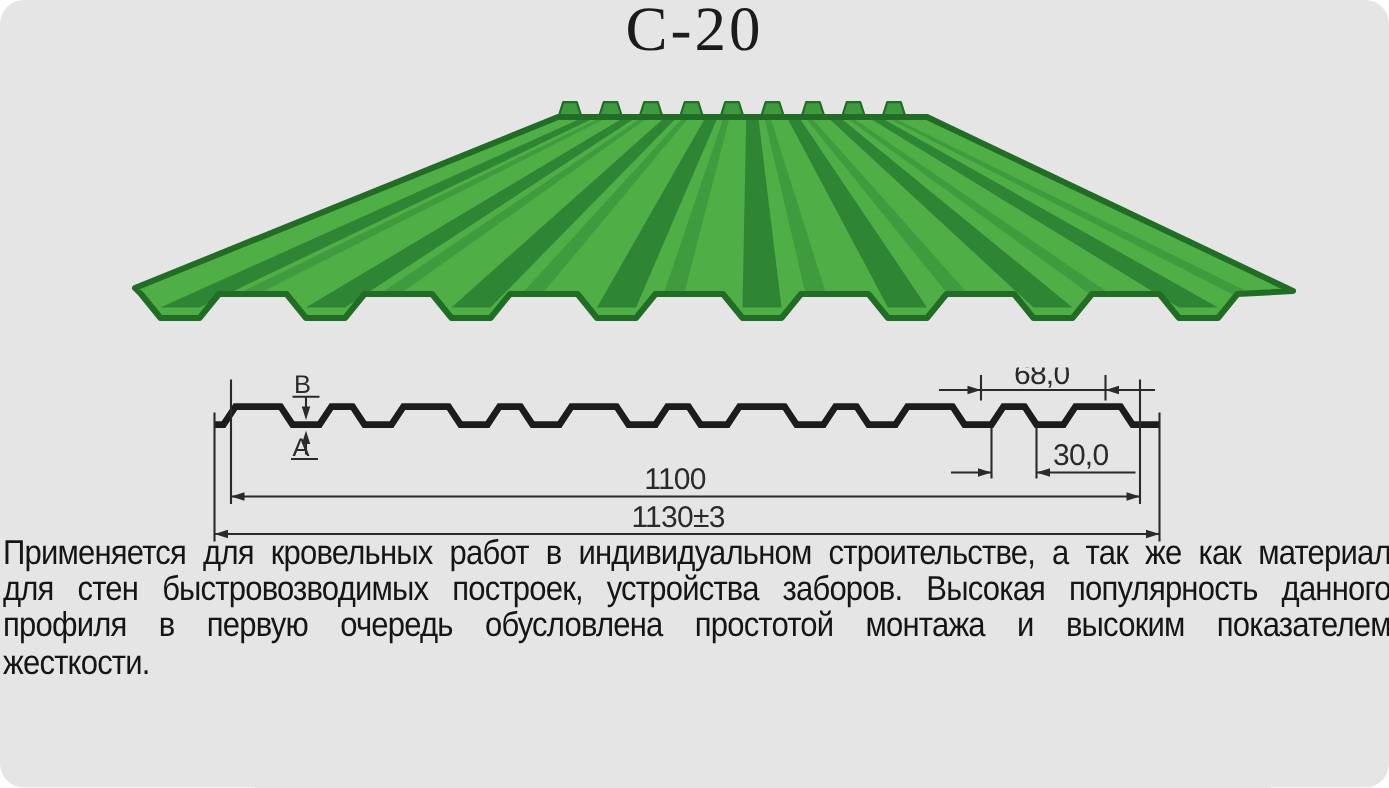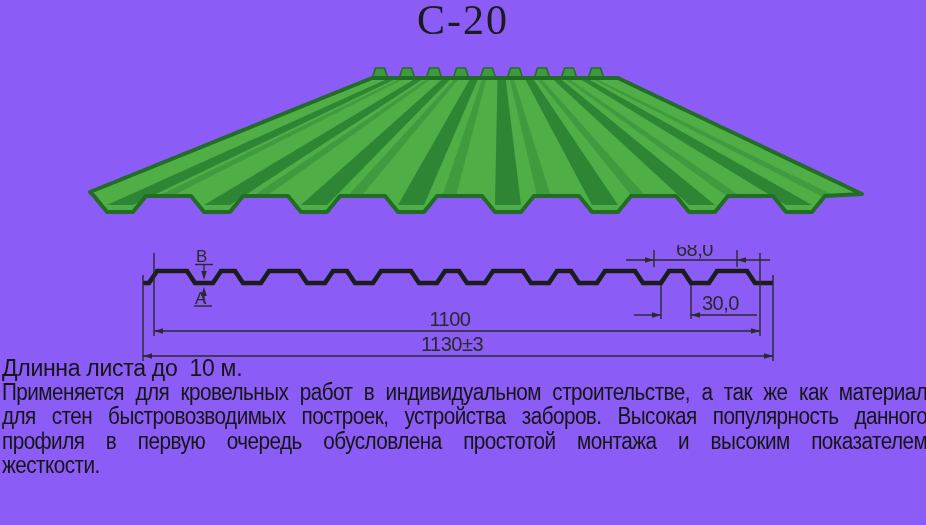--- a/index.html
+++ b/index.html
@@ -1,18 +1,18 @@
 <!DOCTYPE html>
 <html><head>
 <meta charset="utf-8">
 <style>
   html,body{margin:0;padding:0;background:#ffffff;}
   .stage{
-    position:relative;width:926px;height:525px;background:#8b5cf6;
-    overflow:hidden;font-family:"Liberation Sans",sans-serif;color:#111;
+    position:relative;width:926px;height:525px;background:#e5e5e5;
+    overflow:hidden;font-family:"Liberation Sans",sans-serif;color:#111;border-radius:16px;
   }
   .title{
     position:absolute;top:-4px;left:0;width:926px;height:52px;
     text-align:center;font-family:"Liberation Serif","DejaVu Serif",serif;
     font-size:42px;font-weight:500;letter-spacing:2px;color:#1b1b1b;
   }
   .sheet-svg{position:absolute;top:55px;left:0;}
   .drawing-svg{position:absolute;top:245px;left:0;}
   .dimtext{
     font-family:"Liberation Sans",sans-serif;font-size:20px;
@@ -147,21 +147,20 @@
 
     <text class="reftext" x="196" y="17">В</text>
     <text class="reftext" x="195" y="59">А</text>
     <text class="dimtext" x="676" y="11">68,0</text>
     <text class="dimtext" x="702" y="65">30,0</text>
     <text class="dimtext" x="450" y="81" text-anchor="middle">1100</text>
     <text class="dimtext" x="452" y="106" text-anchor="middle">1130±3</text>
   </svg>
 
   <div class="textblock">
-    <div class="specline">Длинна листа до  10 м.</div>
     <div class="para">
       <span class="jline">Применяется для кровельных работ в индивидуальном строительстве, а так же как материал</span>
       <span class="jline">для стен быстровозводимых построек, устройства заборов. Высокая популярность данного</span>
       <span class="jline">профиля в первую очередь обусловлена простотой монтажа и высоким показателем</span>
       <span class="lastline">жесткости.</span>
     </div>
   </div>
 
 </div>
 

